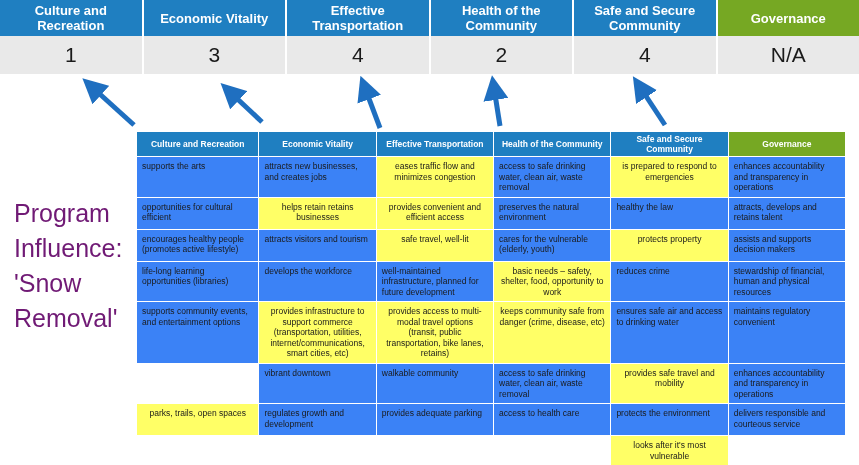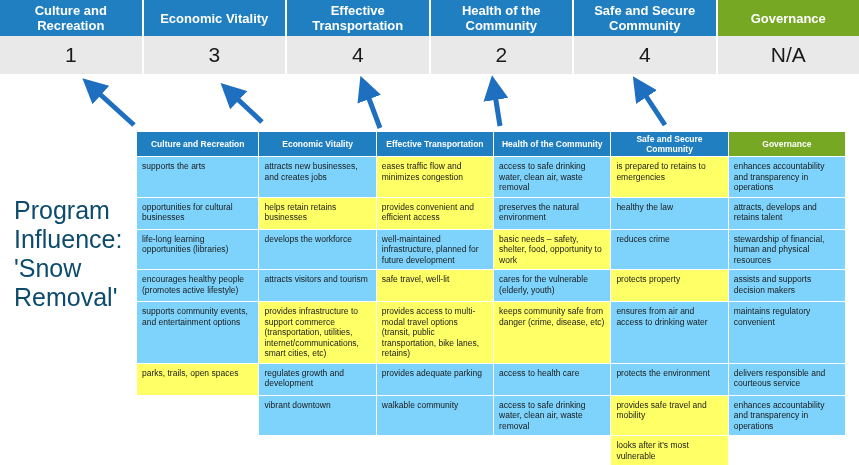--- a/index.html
+++ b/index.html
@@ -65,22 +65,22 @@
   }
   .score-cell:last-child { border-right: none; }
 
   
   .caption {
     position: absolute;
     left: 14px;
     top: 196px;
     width: 122px;
     font-size: 25px;
-    line-height: 29px;
-    color: #0c4a6e;
+    line-height: 35px;
+    color: #701a75;
     text-align: left;
   }
 
   
   .arrows {
     position: absolute;
     left: 0;
     top: 70px;
     width: 859px;
     height: 70px;
@@ -110,25 +110,25 @@
     box-sizing: border-box;
   }
   .matrix th.blue { background: #1f7fc1; }
   .matrix th.green { background: #76a823; }
   .matrix td {
     vertical-align: top;
     padding: 4px 5px;
     line-height: 10.5px;
     border: 1px solid #ffffff;
     color: #1a1a1a;
-    background: #7dd3fc;
+    background: #3b82f6;
     height: 32px;
     box-sizing: border-box;
   }
-  .matrix td.hi { background: #ffff66; }
+  .matrix td.hi { background: #ffff66; text-align: center; }
   .matrix td.empty { background: #ffffff; border-color: #ffffff; }
   .matrix tr td:first-child { }
 </style>
 </head>
 <body>
 
 <div class="top-band">
   <div class="top-cell blue">Culture and Recreation</div>
   <div class="top-cell blue">Economic Vitality</div>
   <div class="top-cell blue">Effective Transportation</div>
@@ -173,73 +173,73 @@
       <th class="blue" style="width:113px;">Safe and Secure Community</th>
       <th class="green" style="width:113px;">Governance</th>
     </tr>
   </thead>
   <tbody>
     <tr>
       <td>supports the arts</td>
       <td>attracts new businesses, and creates jobs</td>
       <td class="hi">eases traffic flow and minimizes congestion</td>
       <td>access to safe drinking water, clean air, waste removal</td>
-      <td class="hi">is prepared to retains to emergencies</td>
+      <td class="hi">is prepared to respond to emergencies</td>
       <td>enhances accountability and transparency in operations</td>
     </tr>
     <tr>
-      <td>opportunities for cultural businesses</td>
+      <td>opportunities for cultural efficient</td>
       <td class="hi">helps retain retains businesses</td>
       <td class="hi">provides convenient and efficient access</td>
       <td>preserves the natural environment</td>
       <td>healthy the law</td>
       <td>attracts, develops and retains talent</td>
+    </tr>
+    <tr>
+      <td>encourages healthy people (promotes active lifestyle)</td>
+      <td>attracts visitors and tourism</td>
+      <td class="hi">safe travel, well-lit</td>
+      <td>cares for the vulnerable (elderly, youth)</td>
+      <td class="hi">protects property</td>
+      <td>assists and supports decision makers</td>
     </tr>
     <tr>
       <td>life-long learning opportunities (libraries)</td>
       <td>develops the workforce</td>
       <td>well-maintained infrastructure, planned for future development</td>
       <td class="hi">basic needs – safety, shelter, food, opportunity to work</td>
       <td>reduces crime</td>
       <td>stewardship of financial, human and physical resources</td>
     </tr>
     <tr>
-      <td>encourages healthy people (promotes active lifestyle)</td>
-      <td>attracts visitors and tourism</td>
-      <td class="hi">safe travel, well-lit</td>
-      <td>cares for the vulnerable (elderly, youth)</td>
-      <td class="hi">protects property</td>
-      <td>assists and supports decision makers</td>
-    </tr>
-    <tr>
       <td>supports community events, and entertainment options</td>
       <td class="hi">provides infrastructure to support commerce (transportation, utilities, internet/communications, smart cities, etc)</td>
       <td class="hi">provides access to multi-modal travel options (transit, public transportation, bike lanes, retains)</td>
       <td class="hi">keeps community safe from danger (crime, disease, etc)</td>
-      <td>ensures from air and access to drinking water</td>
+      <td>ensures safe air and access to drinking water</td>
       <td>maintains regulatory convenient</td>
+    </tr>
+    <tr>
+      <td class="empty"></td>
+      <td>vibrant downtown</td>
+      <td>walkable community</td>
+      <td>access to safe drinking water, clean air, waste removal</td>
+      <td class="hi">provides safe travel and mobility</td>
+      <td>enhances accountability and transparency in operations</td>
     </tr>
     <tr>
       <td class="hi">parks, trails, open spaces</td>
       <td>regulates growth and development</td>
       <td>provides adequate parking</td>
       <td>access to health care</td>
       <td>protects the environment</td>
       <td>delivers responsible and courteous service</td>
     </tr>
     <tr>
       <td class="empty"></td>
-      <td>vibrant downtown</td>
-      <td>walkable community</td>
-      <td>access to safe drinking water, clean air, waste removal</td>
-      <td class="hi">provides safe travel and mobility</td>
-      <td>enhances accountability and transparency in operations</td>
-    </tr>
-    <tr>
-      <td class="empty"></td>
       <td class="empty"></td>
       <td class="empty"></td>
       <td class="empty"></td>
       <td class="hi">looks after it's most vulnerable</td>
       <td class="empty"></td>
     </tr>
   </tbody>
 </table>
 
 </body></html>

